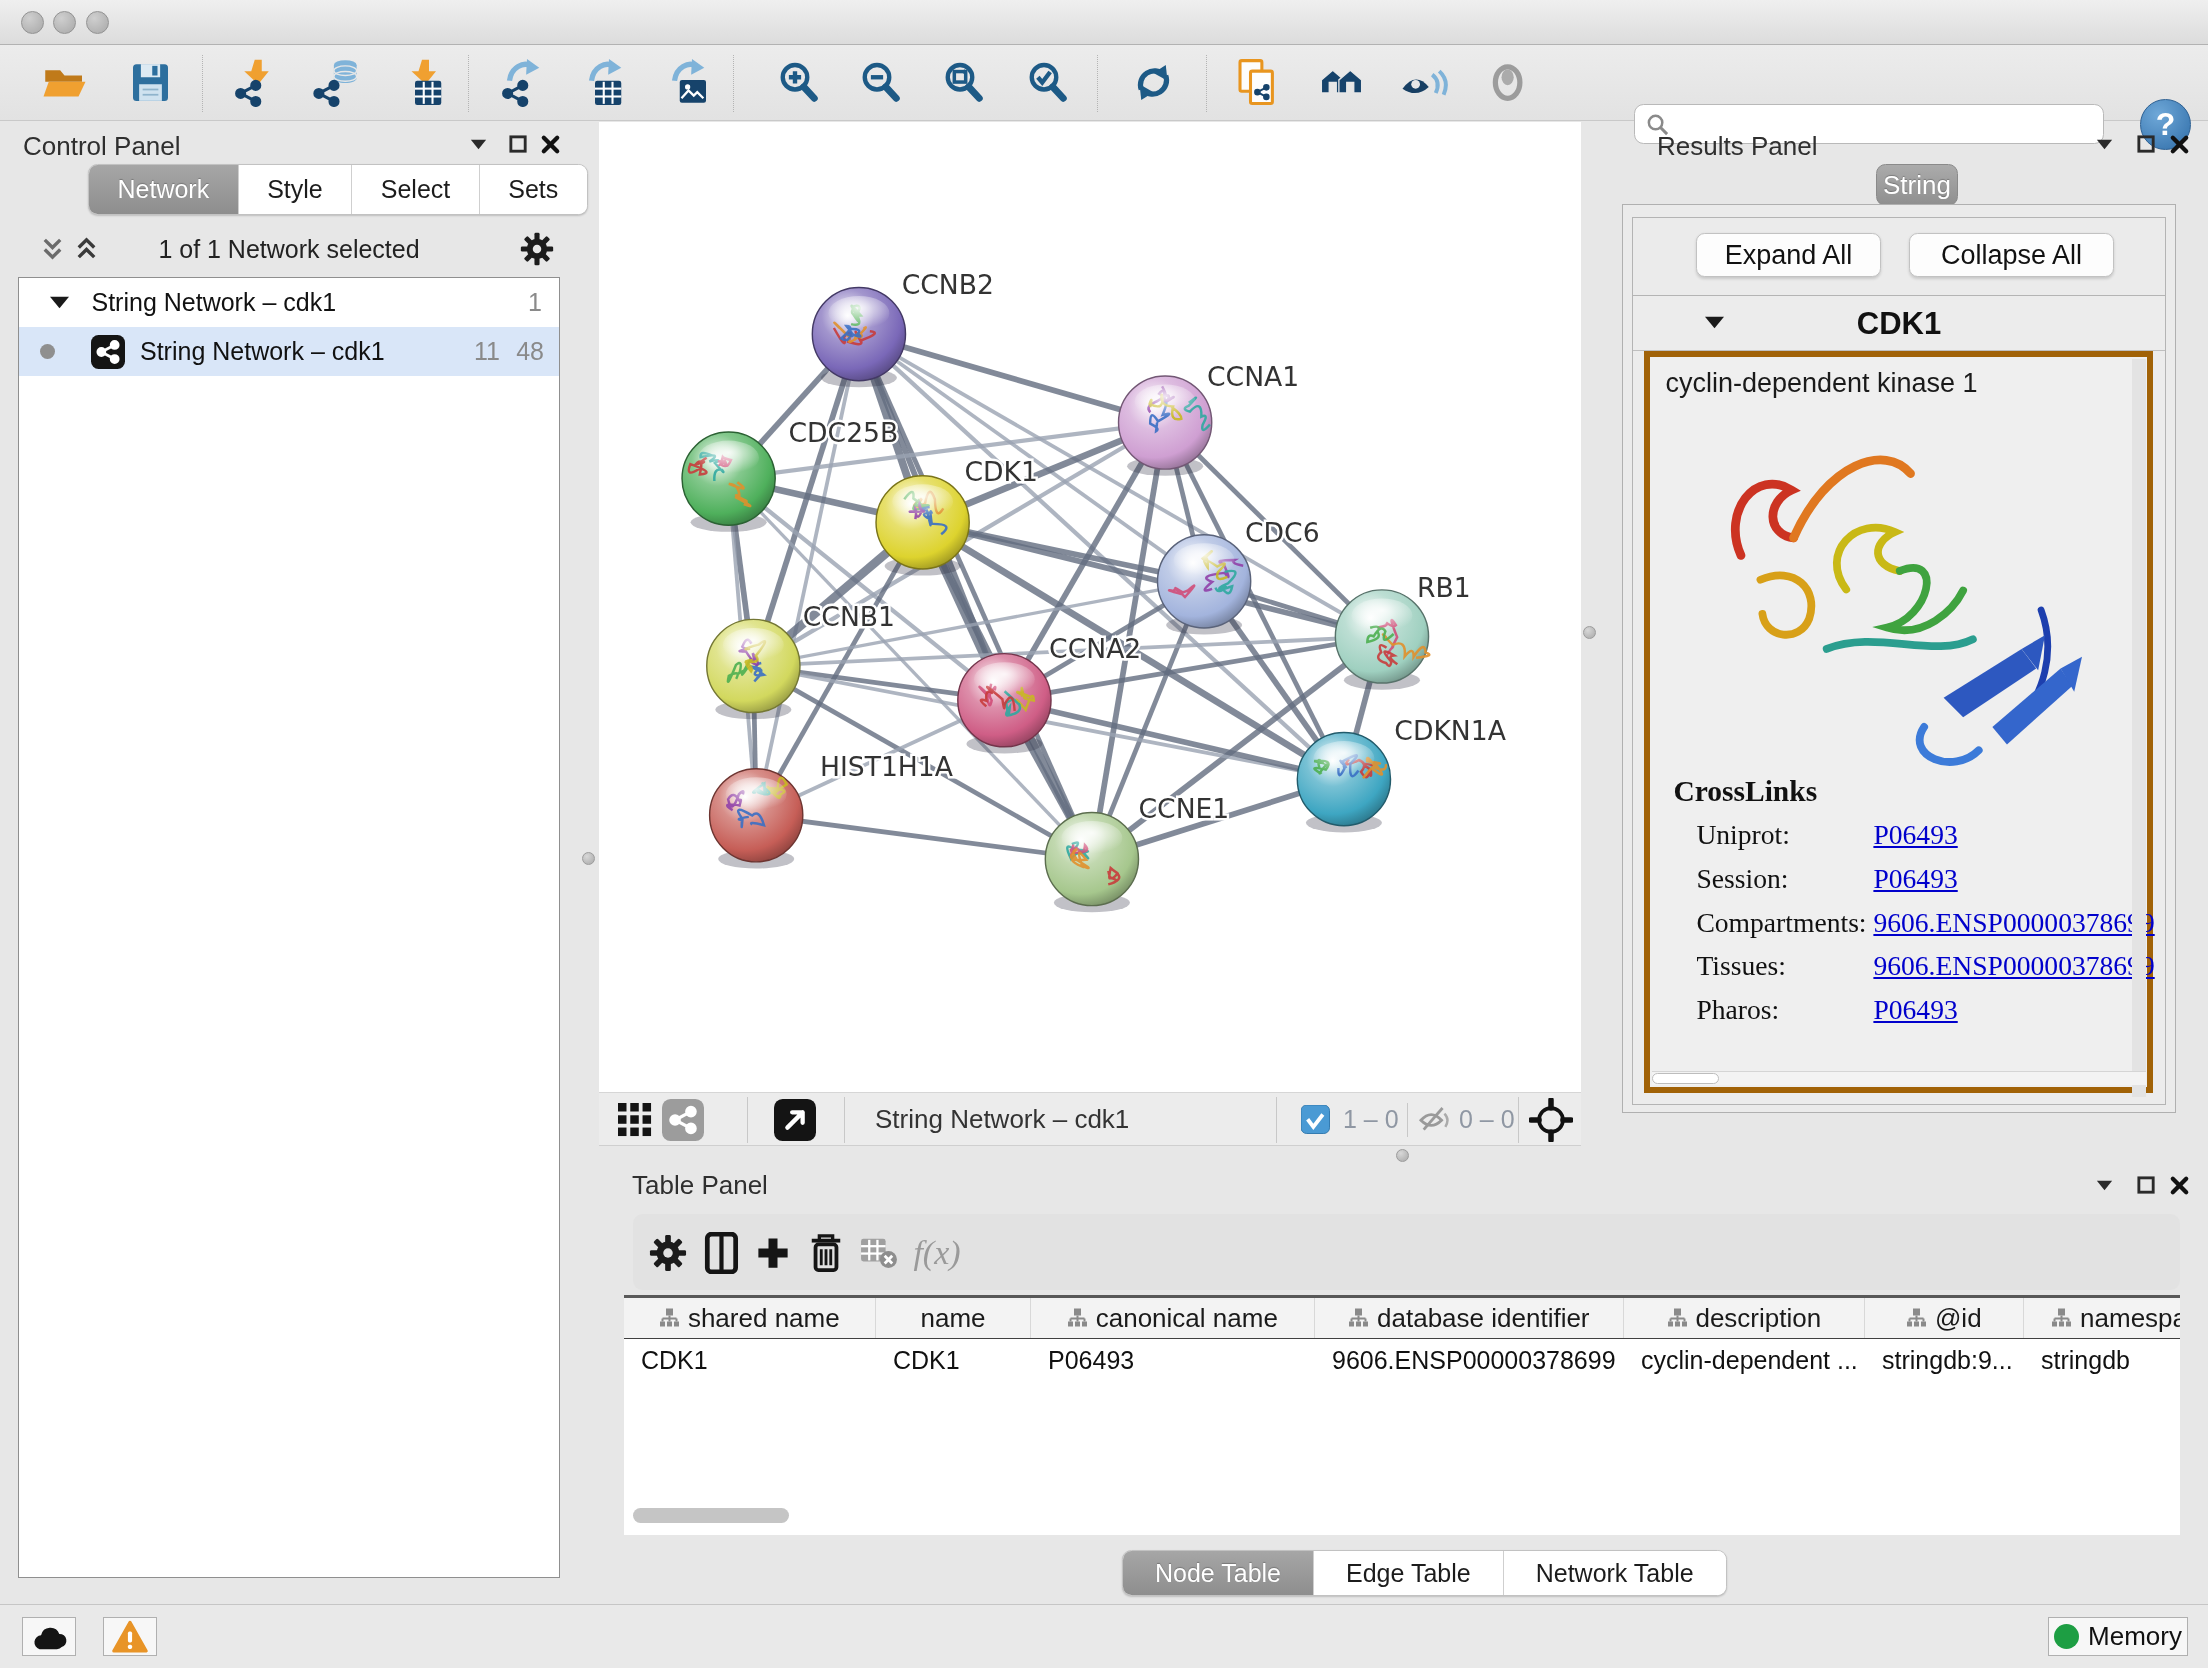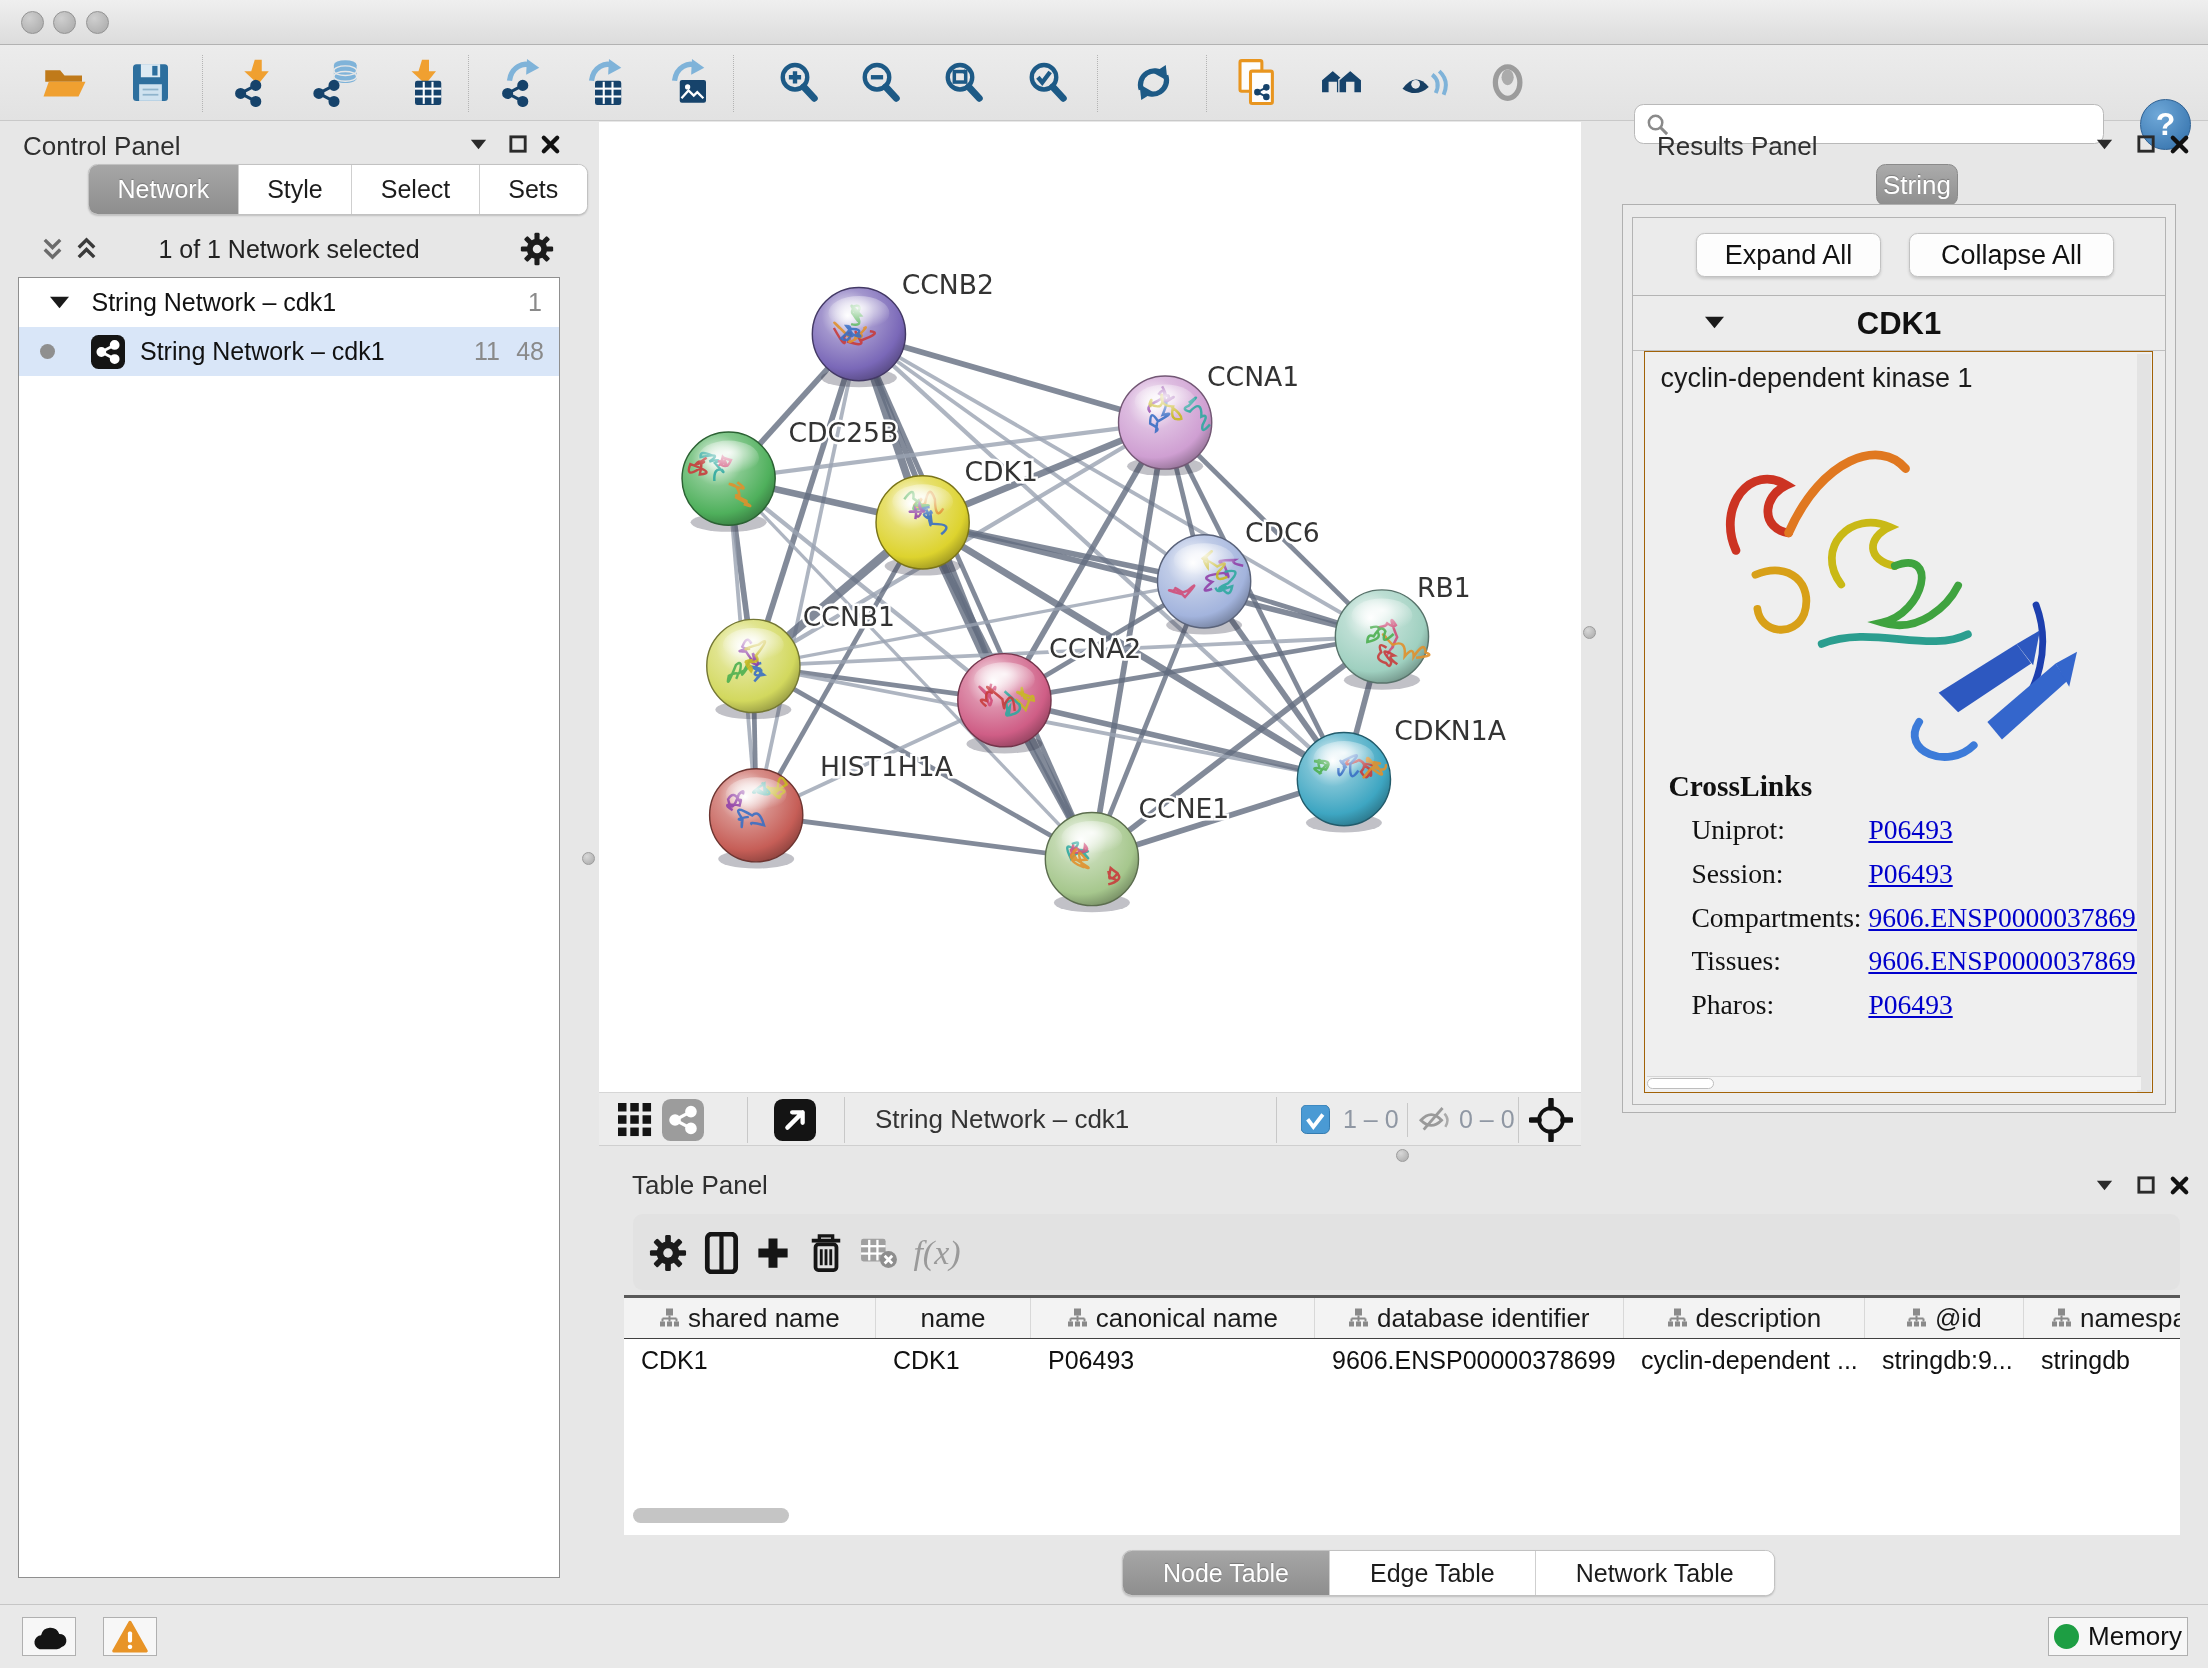--- a/index.html
+++ b/index.html
@@ -42,41 +42,41 @@
   .nscount{font-size:25px;color:#8f97a3;}
   
   #rp-hdr{left:1657px;top:131px;}
   #rp-tab{left:1876px;top:164px;width:82px;height:42px;background:linear-gradient(#ababab,#8f8f8f);border:1px solid #8a8a8a;border-radius:9.5px;color:#fff;font-size:26px;display:flex;align-items:center;justify-content:center;box-sizing:border-box;text-shadow:0 -1px 1px rgba(0,0,0,.25);}
   #rp-outer{left:1622px;top:204px;width:554px;height:909px;background:#ebebeb;border:1px solid #b0b0b0;box-sizing:border-box;}
   #rp-btnbox{left:1632px;top:217px;width:534px;height:90px;border:1px solid #b4b4b4;box-sizing:border-box;}
   .rbtn{position:absolute;top:15px;height:44px;background:#fdfdfd;border:1px solid #c2c2c2;border-radius:8.6px;font-size:27px;color:#111;display:flex;align-items:center;justify-content:center;box-shadow:0 1.9px 2.9px rgba(0,0,0,.15);box-sizing:border-box;}
   #rp-section{left:1632px;top:295px;width:534px;height:810px;border:1px solid #b4b4b4;box-sizing:border-box;background:#ececec;}
   #rp-sechdr{position:absolute;left:0;top:0;width:100%;height:55px;border-bottom:1px solid #bfbfbf;box-sizing:border-box;}
   #rp-gene{position:absolute;left:0;top:9.5px;width:100%;text-align:center;font-size:31px;font-weight:bold;color:#111;}
-  #rp-inner{position:absolute;left:11.4px;top:55px;width:509px;height:742px;background:#efefef;border:1px solid #a16207;box-sizing:border-box;}
+  #rp-inner{position:absolute;left:11.4px;top:55px;width:509px;height:742px;background:#efefef;border:6px solid #a16207;box-sizing:border-box;}
   #rp-desc{position:absolute;left:15px;top:11.4px;font-size:27px;color:#1a1a1a;}
   #xl-title{position:absolute;left:23px;top:418px;font-family:"Liberation Serif",serif;font-size:29.5px;font-weight:bold;color:#111;}
   .xlrow{position:absolute;left:46px;width:457px;height:44px;font-family:"Liberation Serif",serif;font-size:27.6px;color:#111;}
   .xlval{position:absolute;left:177px;top:0;text-decoration:underline;}
   #rp-vtrack{position:absolute;right:1.9px;top:1.9px;width:13.3px;height:738px;background:#e3e3e3;}
   #rp-htrack{position:absolute;left:1.9px;bottom:1.9px;width:494px;height:13.3px;background:#f3f3f3;border-top:1px solid #d5d5d5;}
   #rp-hthumb{position:absolute;left:0;top:1px;width:67px;height:11.4px;background:#fff;border:1px solid #bdbdbd;border-radius:6.7px;box-sizing:border-box;}
   
   #tp-hdr{left:632px;top:1170px;}
   #tp-toolbar{left:633px;top:1214px;width:1547px;height:76px;background:#e2e2e2;border-radius:9.5px;}
   .tpicon{position:absolute;top:17px;width:44px;height:44px;display:flex;align-items:center;justify-content:center;}
   .fx{font-family:"Liberation Serif",serif;font-style:italic;font-size:34px;color:#9a9a9a;}
   #dtable{left:624px;top:1295px;width:1556px;height:240px;background:#fff;border-top:3.8px solid #5a5a5a;overflow:hidden;box-sizing:border-box;}
   #thead{display:flex;height:40px;background:#f3f3f3;border-bottom:1px solid #404040;}
   .th{display:flex;align-items:center;justify-content:center;gap:7.6px;font-size:26px;color:#1a1a1a;border-right:1px solid #d8d8d8;box-sizing:border-box;flex-shrink:0;}
   .trow{display:flex;height:42px;}
   .td{display:flex;align-items:center;font-size:25px;color:#111;padding-left:17px;box-sizing:border-box;flex-shrink:0;overflow:hidden;white-space:nowrap;}
   #hthumb{position:absolute;left:633px;top:1508px;width:156px;height:15px;background:#c5c5c5;border-radius:7.6px;}
   #tp-tabs{left:1122px;top:1550px;height:44px;}
-  #tp-tabs .segtab{padding:0 40px;}
+  #tp-tabs .segtab{padding:0 32px;}
   
   #statusbar{left:0;top:1604px;width:2208px;height:65px;background:#e9e9e9;border-top:1px solid #c6c6c6;box-sizing:border-box;}
   .sbtn{position:absolute;top:12.4px;height:39px;background:#f7f7f7;border:1.9px solid #b0b0b0;display:flex;align-items:center;justify-content:center;box-sizing:border-box;}
   #memorybtn{left:2048px;width:140px;gap:9px;font-size:26px;color:#111;}
   .dot-handle{position:absolute;width:13.3px;height:13.3px;border-radius:50%;background:radial-gradient(circle at 35% 30%,#d8d8d8,#a8a8a8);border:1px solid #9c9c9c;box-sizing:border-box;}
   svg{display:block;}
 </style>
 </head>
 <body>
 

